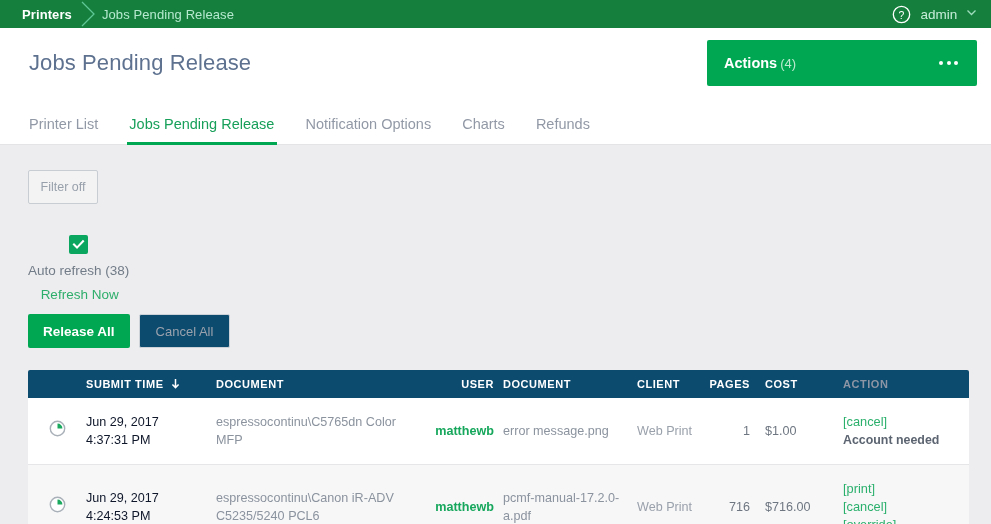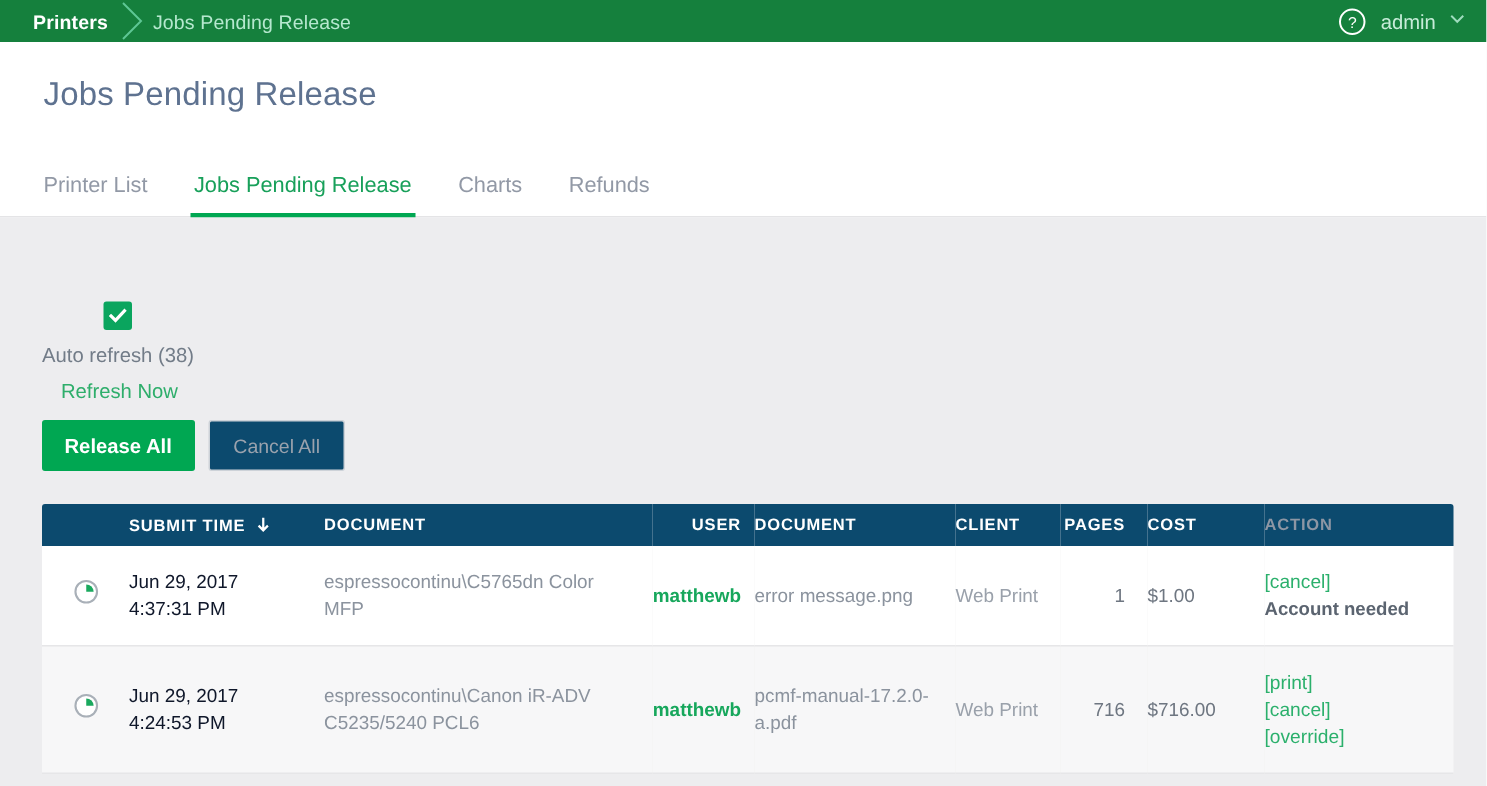--- a/index.html
+++ b/index.html
@@ -238,31 +238,43 @@
         <svg width="11" height="11" viewBox="0 0 11 11">
             <path d="M1.5 3.5 L5.5 7.5 L9.5 3.5" fill="none" stroke="#9fdcbe" stroke-width="1.3"></path>
           </svg>
       </span>
     </span>
   </div>
 </div>
 
 <div class="titlebar">
   <div class="page-title">Jobs Pending Release</div>
+  <div class="actions-btn">
+    <span>
+      <span class="actions-label">Actions</span><span class="actions-count">(4)</span>
+    </span>
+    <span class="dots">
+        <i></i>
+        <i></i>
+        <i></i>
+      </span>
+  </div>
 </div>
 
 <div class="tabs">
   <div class="tab">Printer List</div>
   <div class="tab active">Jobs Pending Release</div>
+  <div class="tab">Notification Options</div>
   <div class="tab">Charts</div>
   <div class="tab">Refunds</div>
 </div>
 
 <div class="content">
 
+  <div class="filter-btn">Filter off</div>
 
   <div class="summary-row">
     <div class="refresh-block">
       <span class="chk">
         <svg width="13" height="13" viewBox="0 0 13 13">
             <path d="M2 6.6 L5 9.6 L11 3.2" fill="none" stroke="#ffffff" stroke-width="2.1" stroke-linecap="square"></path>
           </svg>
       </span>
       <span class="auto-refresh-label">Auto refresh (38)</span>
       <span class="refresh-now">Refresh Now</span>

